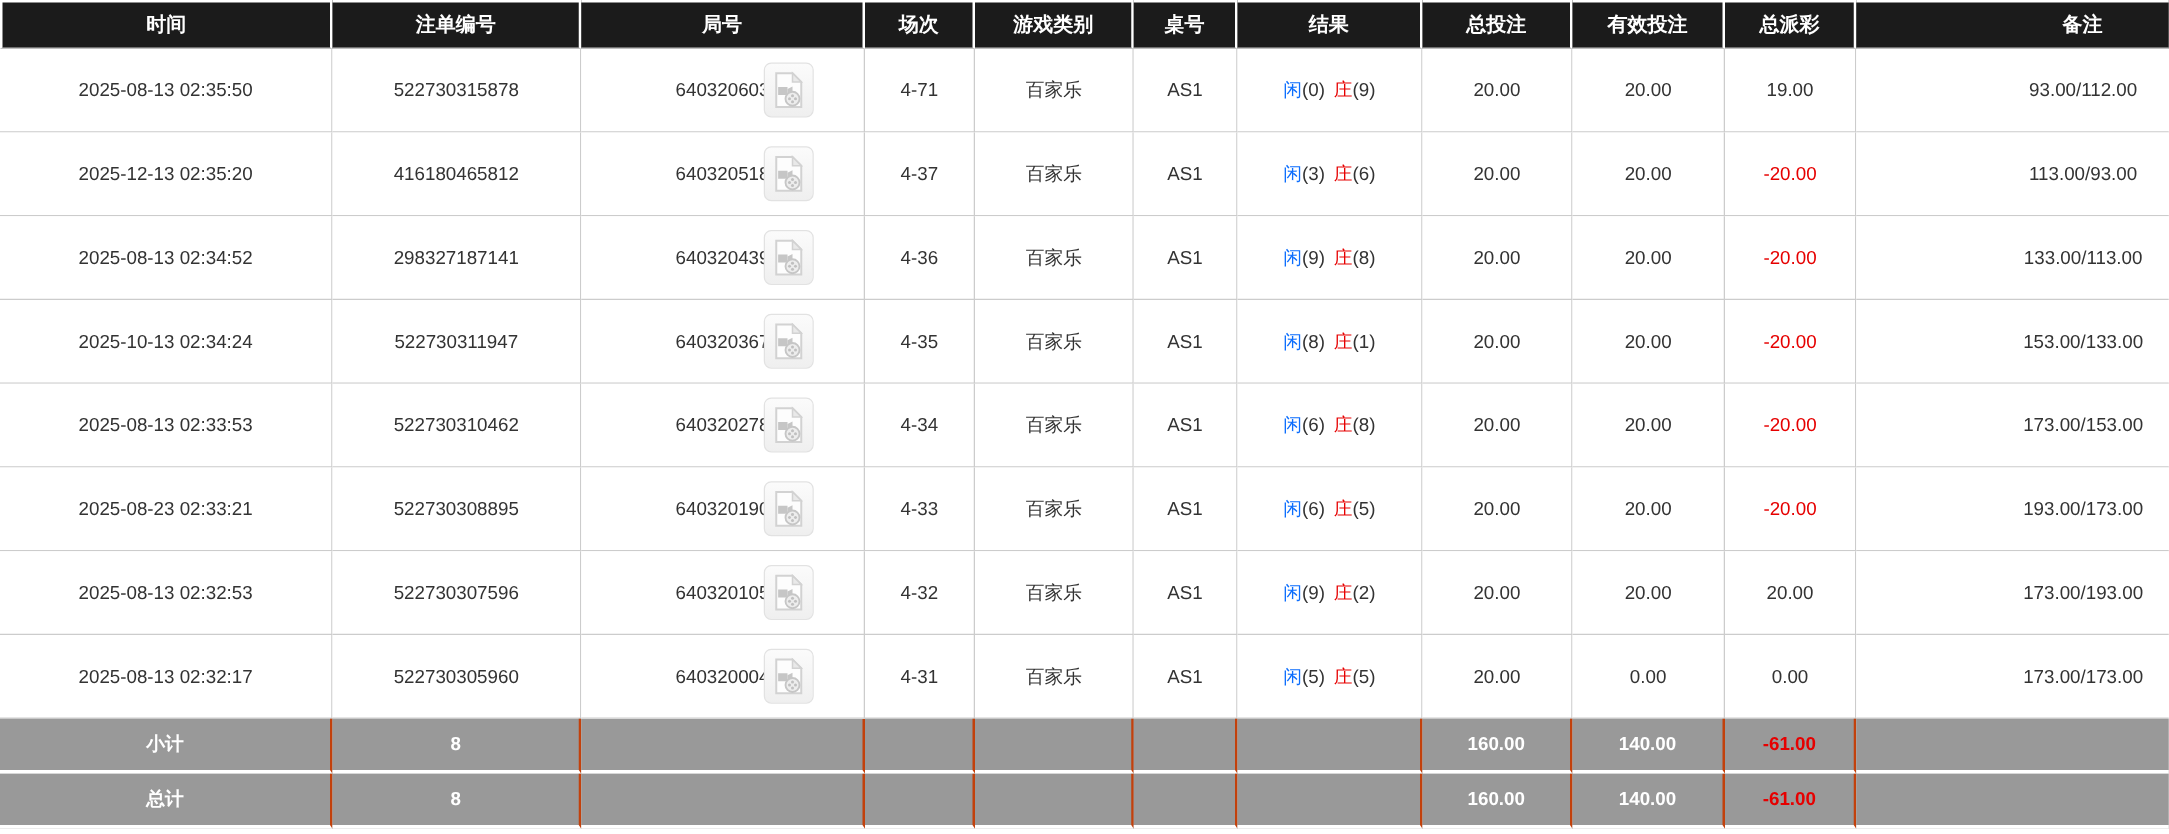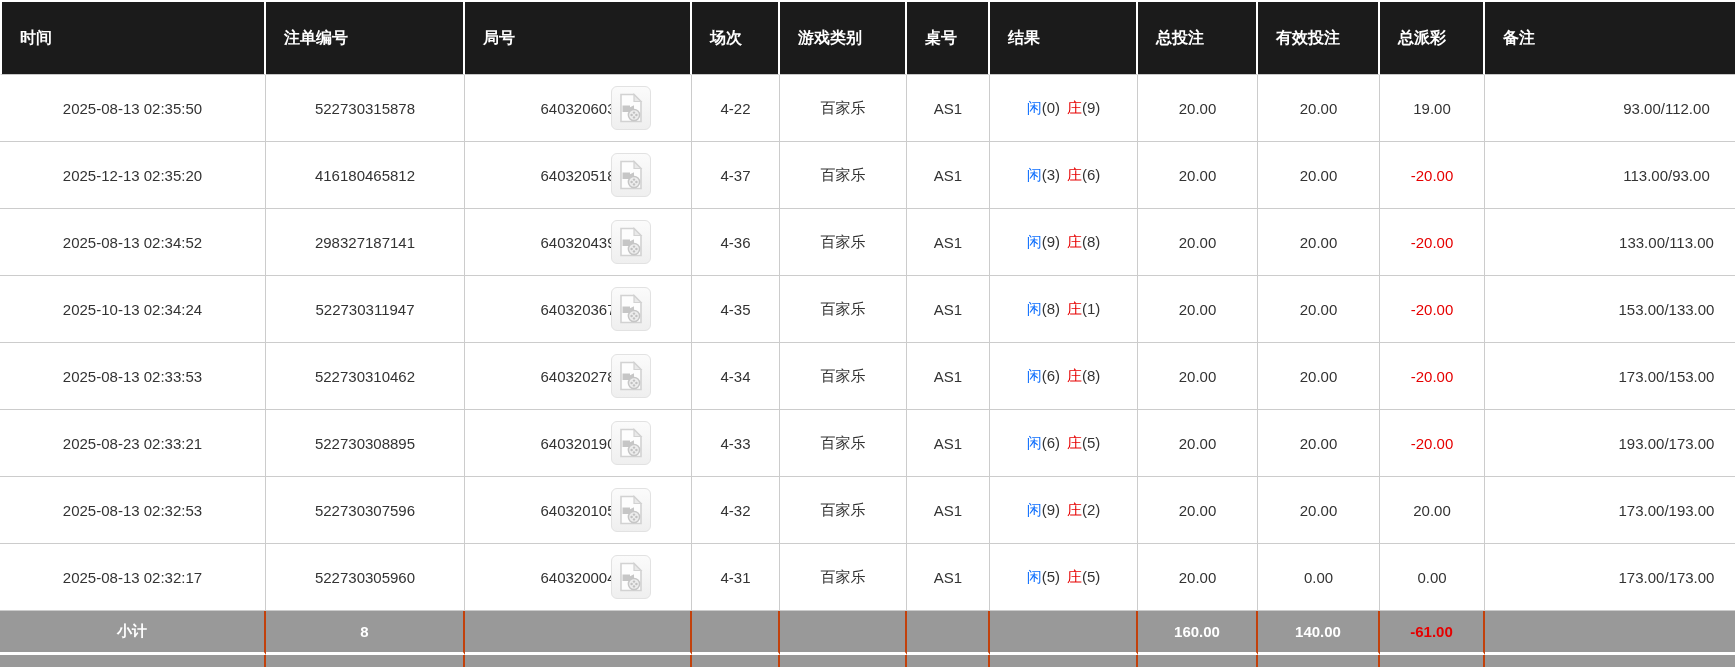--- a/index.html
+++ b/index.html
@@ -16,26 +16,26 @@
     border-collapse: separate;
     border-spacing: 0;
   }
   
   th {
     background: var(--header-bg, #1b1b1b);
     color: #ffffff;
     font-size: 16px;
     font-weight: bold;
     height: 36px;
-    text-align: left;
+    text-align: center;
     vertical-align: middle;
     border-top: 2px solid #ffffff;
     border-right: 2px solid #ffffff;
     border-bottom: 1px solid #c8c8c8;
-    padding: 18px;
+    padding: 0;
   }
   th:first-child { border-left: 2px solid #ffffff; }
   
   tr.data-row td {
     height: 66px;
     text-align: center;
     vertical-align: middle;
     font-size: 15px;
     color: #333333;
     border-right: 1px solid #cccccc;
@@ -123,21 +123,21 @@
           <path d="M4.5 12.5 h7.5 v6.5 h-7.5 z" fill="#c6c6c6"></path>
           <path d="M12 14.2 L16 12.2 V19.3 L12 17.3 Z" fill="#c6c6c6"></path>
           <circle cx="16" cy="22" r="5.6" fill="#ededed" stroke="#c6c6c6" stroke-width="1.5"></circle>
           <circle cx="16" cy="19.6" r="1.2" fill="#c0c0c0"></circle>
           <circle cx="13.6" cy="22" r="1.2" fill="#c0c0c0"></circle>
           <circle cx="18.4" cy="22" r="1.2" fill="#c0c0c0"></circle>
           <circle cx="16" cy="24.4" r="1.2" fill="#c0c0c0"></circle>
         </svg>
       </span>
     </td>
-    <td>4-22</td>
+    <td>4-71</td>
     <td>百家乐</td>
     <td>AS1</td>
     <td>
       <span class="p-label">闲</span><span>(0)</span><span class="b-label">庄</span><span>(9)</span>
     </td>
     <td class="blue-val">20.00</td>
     <td>20.00</td>
     <td class="payout">19.00</td>
     <td>93.00/112.00</td>
   </tr>

